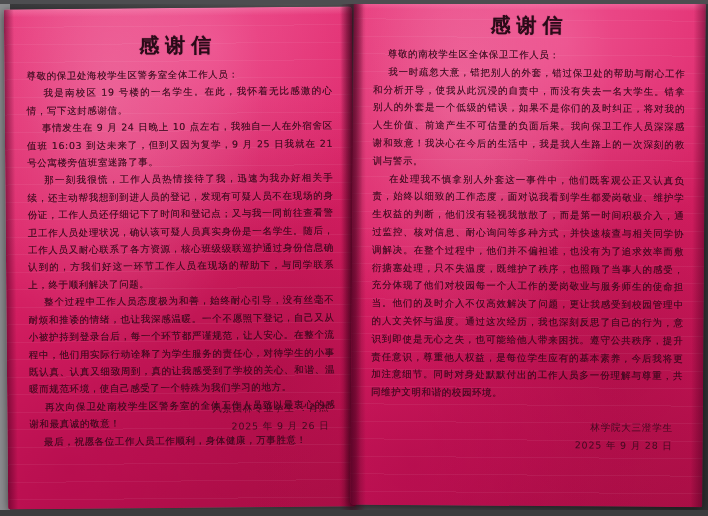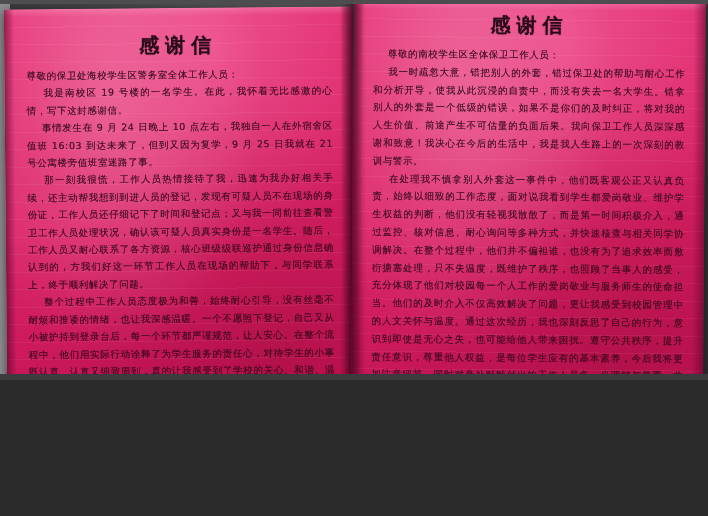--- a/index.html
+++ b/index.html
@@ -10,21 +10,21 @@
   body {
     width: 708px;
     height: 516px;
     overflow: hidden;
     font-family: "DejaVu Sans", sans-serif;
   }
 
   #scene {
     position: relative;
     width: 708px;
-    height: 380px;
+    height: 516px;
     background: #4a4a4a;
     overflow: hidden;
   }
 
   
   .backdrop {
     position: absolute;
     inset: 0;
     background:
       linear-gradient(105deg, #3a3a3c 0%, #58585a 35%, #46464a 70%, #2f2f31 100%);

